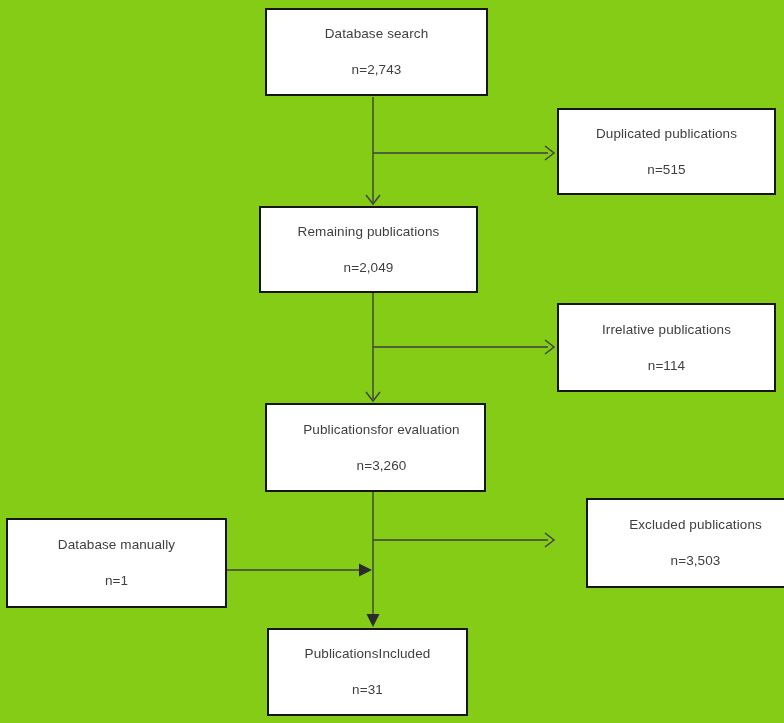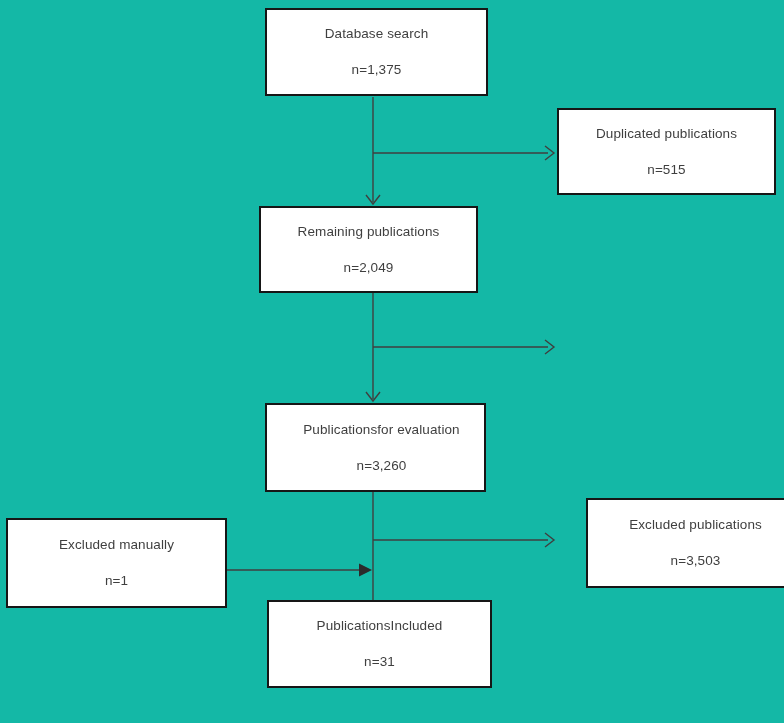--- a/index.html
+++ b/index.html
@@ -4,21 +4,21 @@
 <style>
   html, body {
     margin: 0;
     padding: 0;
     background: #ffffff;
   }
   #canvas {
     position: relative;
     width: 784px;
     height: 723px;
-    background: #14b8a6;
+    background: #84cc16;
     font-family: "Liberation Sans", sans-serif;
     overflow: hidden;
   }
   #connector-layer {
     position: absolute;
     left: 0;
     top: 0;
     width: 784px;
     height: 723px;
   }
@@ -81,47 +81,51 @@
 
     <line class="edge" x1="373" y1="540" x2="548" y2="540"></line>
     <path class="arrowhead-open" d="M545,533 L554,540 L545,547"></path>
 
     <line class="edge" x1="227" y1="570" x2="361" y2="570"></line>
     <polygon class="arrowhead-filled" points="372,570 359,563.5 359,576.5"></polygon>
   </svg>
 
   <div class="node" style="left:265px; top:8px; width:223px; height:88px;">
     <div class="label">Database search</div>
-    <div class="count">n=1,375</div>
+    <div class="count">n=2,743</div>
   </div>
 
   <div class="node" style="left:557px; top:108px; width:219px; height:87px;">
     <div class="label">Duplicated publications</div>
     <div class="count">n=515</div>
   </div>
 
   <div class="node" style="left:259px; top:206px; width:219px; height:87px;">
     <div class="label">Remaining publications</div>
     <div class="count">n=2,049</div>
   </div>
 
+  <div class="node" style="left:557px; top:303px; width:219px; height:89px;">
+    <div class="label">Irrelative publications</div>
+    <div class="count">n=114</div>
+  </div>
 
   <div class="node" style="left:265px; top:403px; width:221px; height:89px;padding-left:12px;">
     <div class="label">Publicationsfor evaluation</div>
     <div class="count">n=3,260</div>
   </div>
 
   <div class="node" style="left:557px; top:498px; width:219px; height:90px;margin-left:29px;">
     <div class="label">Excluded publications</div>
     <div class="count">n=3,503</div>
   </div>
 
   <div class="node" style="left:6px; top:518px; width:221px; height:90px;">
-    <div class="label">Excluded manually</div>
+    <div class="label">Database manually</div>
     <div class="count">n=1</div>
   </div>
 
-  <div class="node" style="left:267px; top:600px; width:225px; height:88px;">
+  <div class="node" style="left:267px; top:628px; width:201px; height:88px;">
     <div class="label">PublicationsIncluded</div>
     <div class="count">n=31</div>
   </div>
 
 </div>
 
 </body></html>

